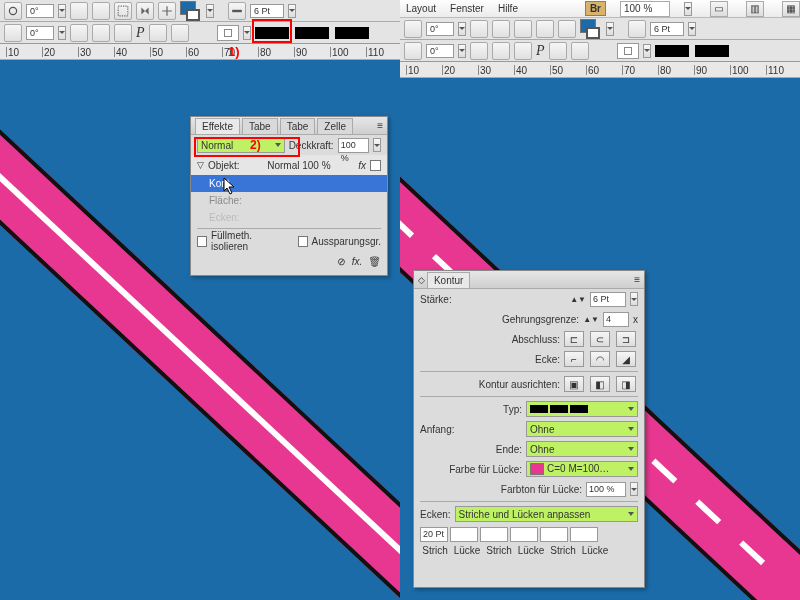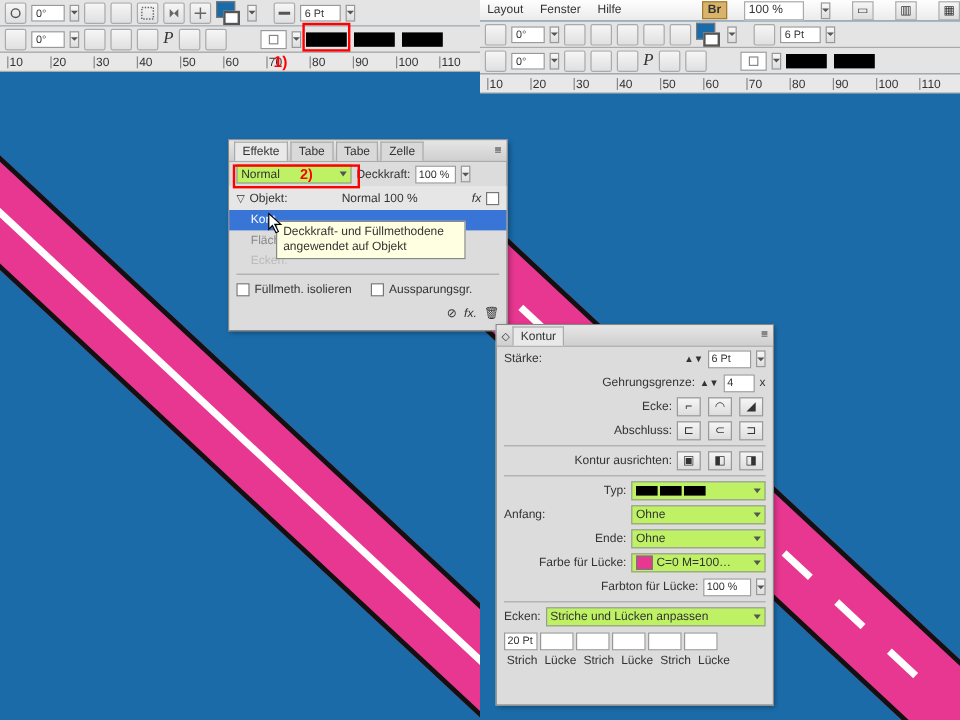--- a/index.html
+++ b/index.html
@@ -129,21 +129,21 @@
       <div class="rulertick" style="left: 330px;">100</div>
       <div class="rulertick" style="left: 366px;">110</div>
     </div>
 
   <div class="canvas" style="top:60px">
     <div class="stripe s1">
       <div class="mid"></div>
     </div>
   </div>
 
-  <div class="panel" style="left:190px;top:116px;width:233px;height:160px">
+  <div class="panel" style="left:190px;top:116px;width:198px;height:160px">
     <div class="panel-hd">
       <span class="tab act">Effekte</span>
       <span class="tab">Tabe</span>
       <span class="tab">Tabe</span>
       <span class="tab">Zelle</span>
       <span style="flex:1"></span>
       <span>≡</span>
     </div>
     <div class="pnl-row">
       <div class="sel" style="width:96px;position:relative">
@@ -178,24 +178,20 @@
       <span>Füllmeth. isolieren</span>
       <span style="width:8px"></span>
       <span class="cb"></span>
       <span>Aussparungsgr.</span>
     </div>
     <div class="pnl-row" style="justify-content:flex-end;gap:6px">
       <span>⊘</span>
       <span style="font-style:italic">fx.</span>
       <span>🗑</span>
     </div>
-  </div>
-  <div class="tooltip" style="left:230px;top:184px;width:158px">
-    <span style="white-space:pre-line">Deckkraft- und Füllmethodene
-angewendet auf Objekt</span>
   </div>
   <div style="position:absolute;left:223px;top:177px;z-index:13">
     <svg width="14" height="18">
         <path d="M1 1l0 13 3-3 3 6 2-1-3-6h5z" fill="#fff" stroke="#000"></path>
       </svg>
   </div>
 </div>
 
 <div class="pane pane-right">
   <div class="menubar">
@@ -290,30 +286,30 @@
       <div class="txtbox" style="width:36px">6 Pt</div>
         <div class="drop"></div>
     </div>
     <div class="pnl-row">
         <span style="flex:1;text-align:right">Gehrungsgrenze:</span>
       <span style="font-size:8px">▲▼</span>
       <div class="txtbox" style="width:26px">4</div>
       <span>x</span>
     </div>
     <div class="pnl-row btnrow">
+        <span style="flex:1;text-align:right">Abschluss:</span>
+      <span class="b">⊏</span>
+      <span class="b">⊂</span>
+      <span class="b">⊐</span>
+    </div>
+    <div class="pnl-row btnrow">
         <span style="flex:1;text-align:right">Ecke:</span>
       <span class="b">⌐</span>
       <span class="b">◠</span>
       <span class="b">◢</span>
-    </div>
-    <div class="pnl-row btnrow">
-        <span style="flex:1;text-align:right">Abschluss:</span>
-      <span class="b">⊏</span>
-      <span class="b">⊂</span>
-      <span class="b">⊐</span>
     </div>
     <div class="hr"></div>
     <div class="pnl-row btnrow">
         <span style="flex:1;text-align:right">Kontur ausrichten:</span>
       <span class="b">▣</span>
       <span class="b">◧</span>
       <span class="b">◨</span>
     </div>
     <div class="hr"></div>
     <div class="pnl-row">

